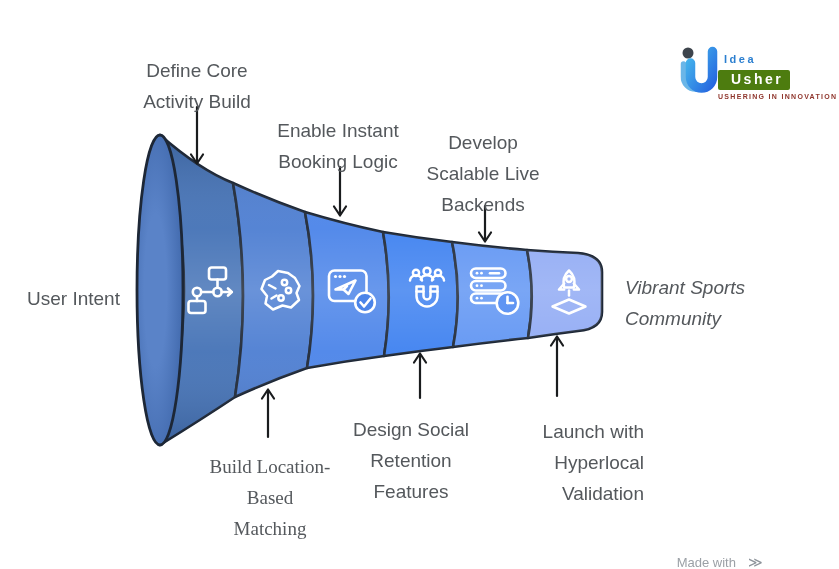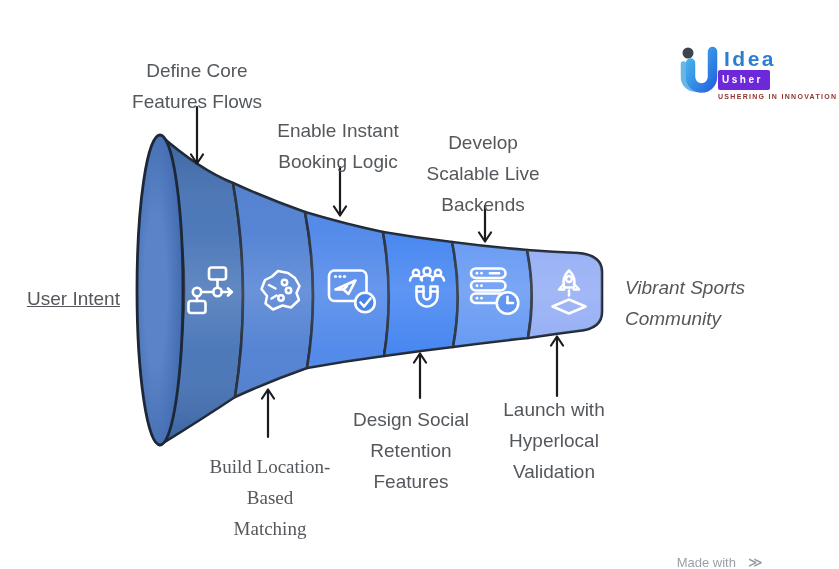--- a/index.html
+++ b/index.html
@@ -5,32 +5,32 @@
   html,body{margin:0;padding:0;background:#ffffff;}
   .canvas{
     position:relative;width:839px;height:569px;background:#ffffff;overflow:hidden;
     font-family:"Liberation Sans", sans-serif;
   }
   .label{
     position:absolute;font-size:19px;line-height:24px;color:#54585c;
     text-align:center;white-space:nowrap;
   }
   .label span{display:block;margin-top:7px;}
-  .label.left-end{ text-align:left;text-decoration:underline;}
+  .label.left-end{ text-align:left;}
   .label.right-end{text-align:left;}
   .logo{position:absolute;left:678px;top:44px;width:142px;height:62px;display:flex;}
   .logo-mark{width:42px;height:62px;flex:0 0 auto;}
   .logo-words{margin-left:-2px;padding-top:6px;}
   .logo-idea{
-    color:#2b7fd0;font-weight:bold;font-size:21px;letter-spacing:2.5px;
+    color:#2b7fd0;font-weight:bold;font-size:11px;letter-spacing:2.5px;
     padding-left:6px;line-height:18px;
   }
   .logo-usher{
-    background:#6d28d9;color:#ffffff;font-weight:bold;font-size:10px;
-    letter-spacing:2.5px;padding:2px 7px 3px 4px;border-radius:2px;margin-top:2px;
+    background:#4d7c0f;color:#ffffff;font-weight:bold;font-size:14px;
+    letter-spacing:2.5px;padding:2px 7px 3px 13px;border-radius:2px;margin-top:2px;
     display:inline-block;line-height:15px;
   }
   .logo-tagline{
     color:#8f352c;font-size:7px;font-weight:bold;letter-spacing:1.3px;
     margin-top:3px;white-space:nowrap;
   }
   .credit{
     position:absolute;right:24px;top:533px;display:flex;align-items:center;gap:12px;
     font-size:13px;color:#9ba0a6;
   }
@@ -170,47 +170,47 @@
       </g>
     </g>
   </svg>
 
   <div class="label left-end" style="left:27px;top:280px;">
     <span>User Intent</span>
   </div>
 
   <div class="label" style="left:107px;top:52px;width:180px;">
     <span>Define Core</span>
-    <span>Features Flows</span>
+    <span>Activity Build</span>
   </div>
 
   <div class="label" style="left:248px;top:112px;width:180px;">
     <span>Enable Instant</span>
     <span>Booking Logic</span>
   </div>
 
   <div class="label" style="left:393px;top:124px;width:180px;">
     <span>Develop</span>
     <span>Scalable Live</span>
     <span>Backends</span>
   </div>
 
   <div class="label" style="left:180px;top:448px;width:180px;font-family:Liberation Serif, serif;">
     <span>Build Location-</span>
     <span>Based</span>
     <span>Matching</span>
   </div>
 
-  <div class="label" style="left:321px;top:401px;width:180px;">
+  <div class="label" style="left:321px;top:411px;width:180px;">
     <span>Design Social</span>
     <span>Retention</span>
     <span>Features</span>
   </div>
 
-  <div class="label" style="left:464px;top:391px;width:180px;">
+  <div class="label" style="left:464px;top:413px;width:180px;text-align:right;">
     <span>Launch with</span>
     <span>Hyperlocal</span>
     <span>Validation</span>
   </div>
 
   <div class="label right-end" style="left:625px;top:269px;font-style:italic;">
     <span>Vibrant Sports</span>
     <span>Community</span>
   </div>
 

